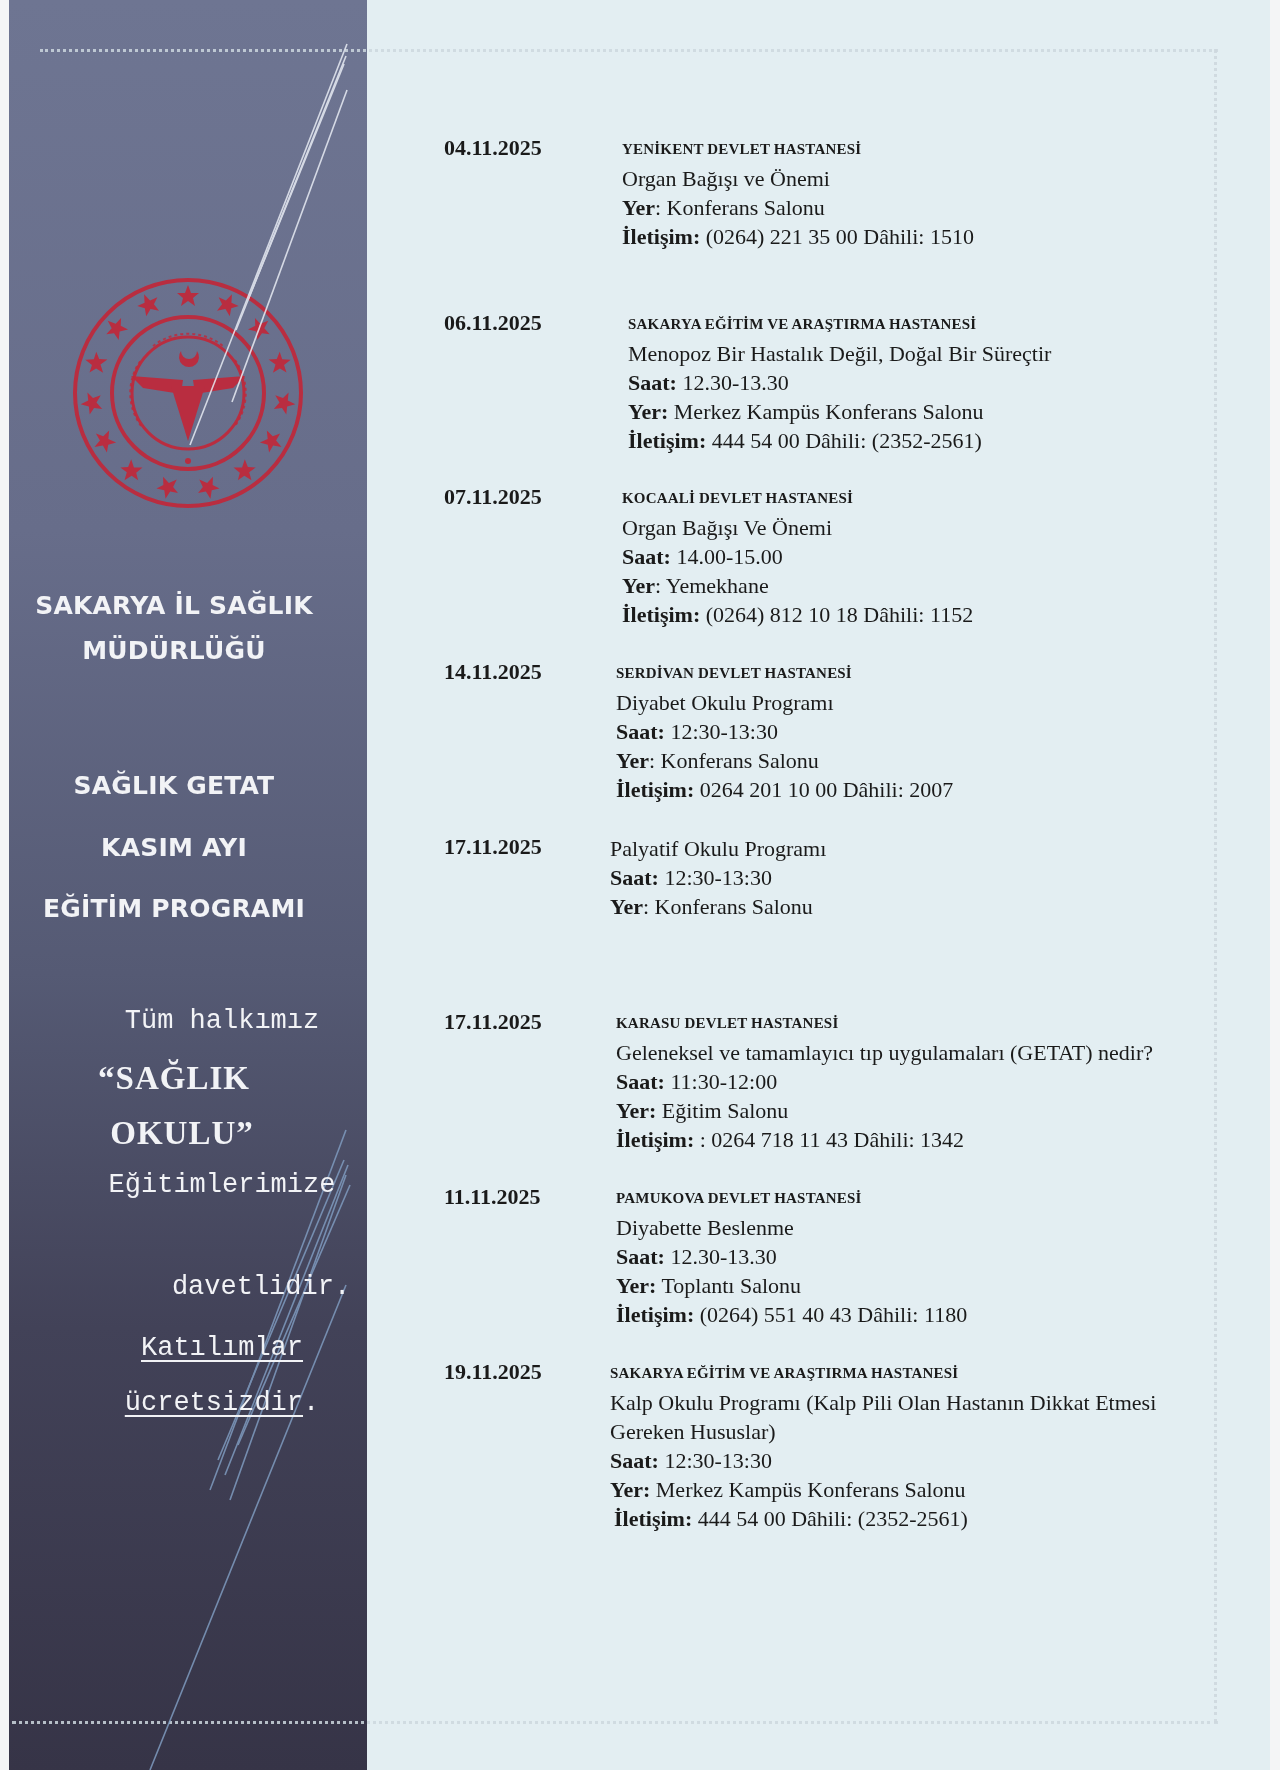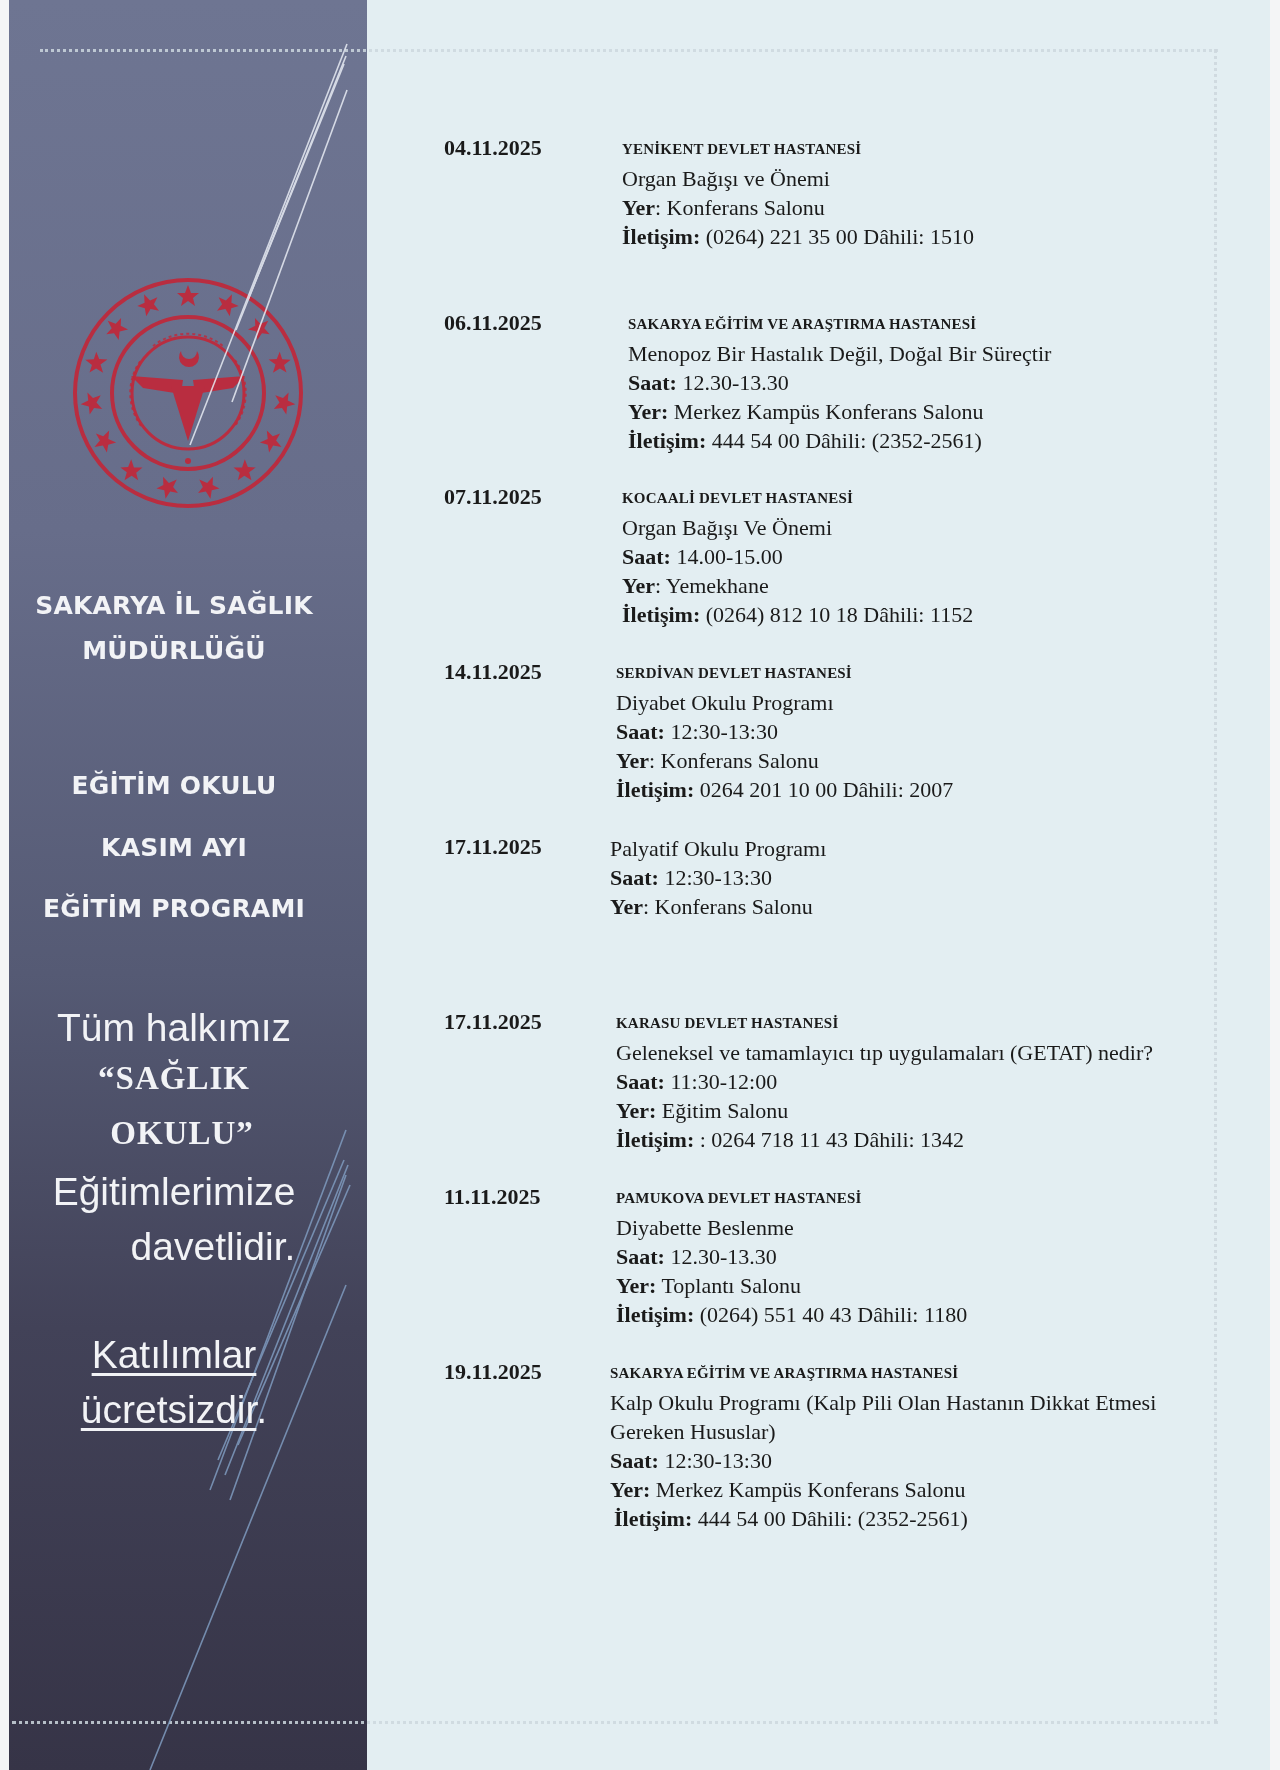--- a/index.html
+++ b/index.html
@@ -5,21 +5,21 @@
   html, body { margin:0; padding:0; }
   body { width:1280px; height:1770px; background:#f4f5f6; position:relative; overflow:hidden; font-family:"Liberation Serif", "DejaVu Serif", serif; }
   .left-panel { position:absolute; left:9px; top:0; width:358px; height:1770px;
     background: linear-gradient(180deg, #6e7592 0%, #676d8a 30%, #555a74 55%, #424258 75%, #363447 100%); }
   .right-panel { position:absolute; left:367px; top:0; width:903px; height:1770px; background:#e3eef2; }
   .dots-h { position:absolute; height:0; border-top:3px dotted rgba(205,215,222,0.85); }
   .dots-v { position:absolute; width:0; border-left:3px dotted rgba(205,215,222,0.9); }
   .deco { position:absolute; left:0; top:0; width:1280px; height:1770px; pointer-events:none; }
   .side-text { position:absolute; left:9px; width:330px; text-align:center; color:#f2f3f6; }
   .sans-bold { font-family:"DejaVu Sans", "Liberation Sans", sans-serif; font-weight:bold; font-size:25px; letter-spacing:0.2px; }
-  .serif-reg { font-family:Liberation Sans, sans-serif; font-size:39px; }
+  .serif-reg { font-family:Liberation Mono, monospace; font-size:27px;margin-left:48px; }
   .serif-bold { font-family:"Liberation Serif", serif; font-size:33px; font-weight:bold; letter-spacing:1px; }
   .u { text-decoration:underline; text-underline-offset:5px; }
   .entry { position:absolute; left:0; width:1280px; color:#1a1a1a; }
   .entry .date { position:absolute; left:444px; top:0; font-weight:bold; font-size:22px; }
   .entry .body { position:absolute; top:0; font-size:22px; line-height:29px; }
   .entry .title { font-weight:bold; font-size:15px; letter-spacing:0.2px; }
   .entry .line b { font-weight:bold; }
   .emblem { position:absolute; left:71px; top:276px; width:234px; height:234px; }
 </style>
 </head>
@@ -86,29 +86,29 @@
     <line x1="348" y1="1165" x2="225" y2="1475"></line>
     <line x1="346" y1="1175" x2="230" y2="1500"></line>
     <line x1="350" y1="1185" x2="238" y2="1445"></line>
     <line x1="346" y1="1285" x2="150" y2="1770"></line>
   </g>
 </svg>
 
 <div class="side-text sans-bold" style="top:591px;">SAKARYA İL SAĞLIK</div>
 <div class="side-text sans-bold" style="top:636px;">MÜDÜRLÜĞÜ</div>
 
-<div class="side-text sans-bold" style="top:771px;">EĞİTİM OKULU</div>
+<div class="side-text sans-bold" style="top:771px;">SAĞLIK GETAT</div>
 <div class="side-text sans-bold" style="top:833px;">KASIM AYI</div>
 <div class="side-text sans-bold" style="top:894px;">EĞİTİM PROGRAMI</div>
 
 <div class="side-text serif-reg" style="top:1006px;">Tüm halkımız</div>
 <div class="side-text serif-bold" style="top:1060px;">“SAĞLIK</div>
 <div class="side-text serif-bold" style="top:1115px;padding-left:8px;">OKULU”</div>
 <div class="side-text serif-reg" style="top:1170px;">Eğitimlerimize</div>
-<div class="side-text serif-reg" style="top:1225px;padding-left:39px;">davetlidir.</div>
+<div class="side-text serif-reg" style="top:1272px;padding-left:39px;">davetlidir.</div>
 
 <div class="side-text serif-reg" style="top:1333px;"><span class="u">Katılımlar</span></div>
 <div class="side-text serif-reg" style="top:1388px;"><span class="u">ücretsizdir</span><span>.</span></div>
 
 <div class="entry" style="top:135px;">
   <div class="date">04.11.2025</div>
   <div class="body" style="left:622px;">
     <div class="title">YENİKENT DEVLET HASTANESİ</div>
     <div class="line">Organ Bağışı ve Önemi</div>
     <div class="line"><b>Yer</b><span>:</span><span> Konferans Salonu</span></div>

